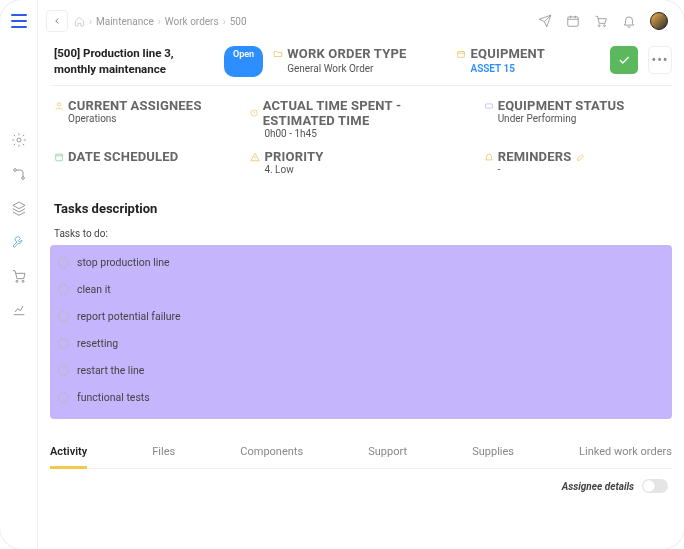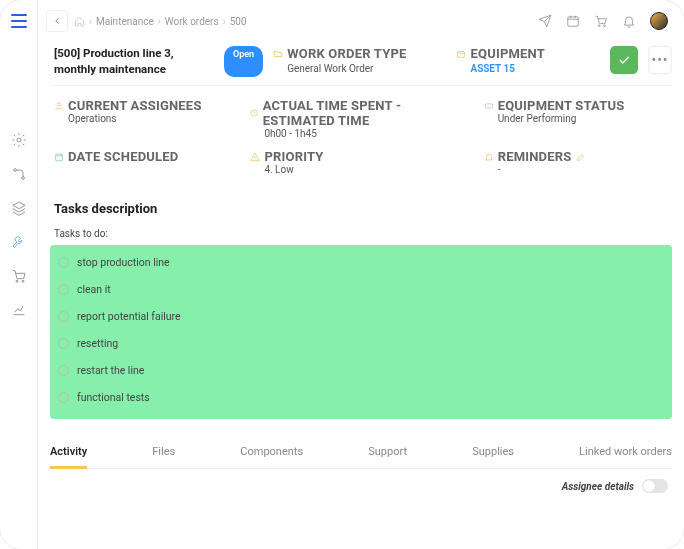--- a/index.html
+++ b/index.html
@@ -44,21 +44,21 @@
 
   .meta-grid { display:grid; grid-template-columns: 1fr 1.2fr 1fr; gap:10px 12px; padding:12px 4px 0 4px;}
   .mi .meta-label {}
   .mi .meta-label svg { stroke:#e6b63e; }
   .mi .meta-label.violet svg { stroke:#b89be8; }
   .mi .meta-label.green svg { stroke:#6fc38a;}
   .mi .meta-value { padding-left:14px; }
 
   .section-title { font-size:13px; font-weight:700; color:#222; margin:26px 0 12px 4px;}
   .tasks-label { font-size:10px; color:#444; margin:12px 0 6px 4px;}
-  .task-list { background:#86efac; border-radius:4px; padding:4px 0 8px 0;}
+  .task-list { background:#c4b5fd; border-radius:4px; padding:4px 0 8px 0;}
   .task-row { display:flex; align-items:center; gap:8px; padding:7px 8px; font-size:10.5px; color:#444;}
   .task-row .radio { width:11px; height:11px; border:1.2px solid #bbb; border-radius:50%; flex-shrink:0;}
 
   .tabs { display:flex; gap:22px; justify-content:space-between; margin-top:26px; border-bottom:1px solid #f0f0f0; padding-bottom:6px;}
   .tab { font-size:11px; color:#888; cursor:pointer; padding-bottom:4px;}
   .tab.active { color:#222; font-weight:600; border-bottom:3px solid #f3c94a; margin-bottom:-7px;}
 
   .assignee-row { display:flex; justify-content:flex-end; align-items:center; gap:8px; padding:10px 4px 0 0;}
   .assignee-label { font-size:10px; font-weight:700; color:#444;font-style:italic;}
   .toggle { width:26px; height:14px; background:#e5e5e5; border-radius:8px; position:relative; cursor:pointer;}

